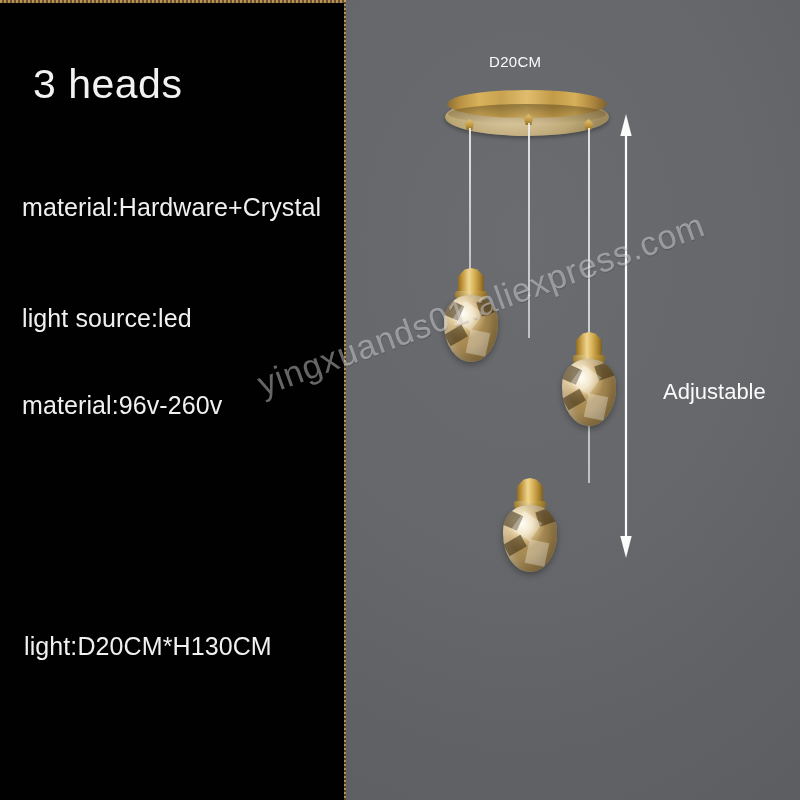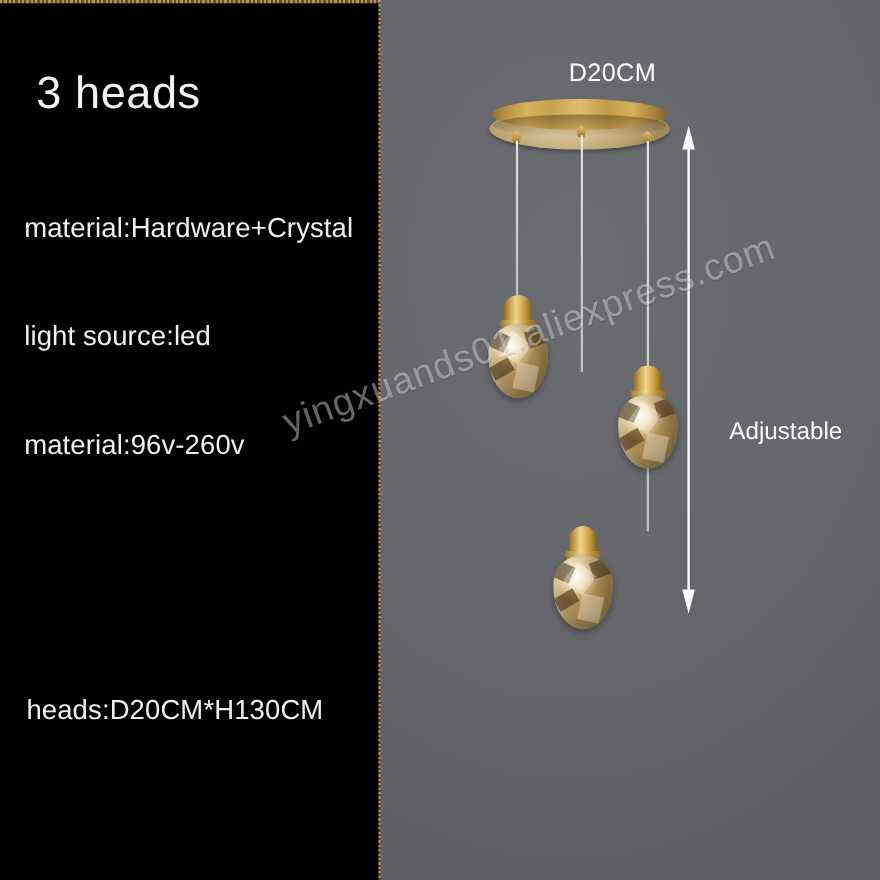--- a/index.html
+++ b/index.html
@@ -68,21 +68,21 @@
   .spec-line {
     position: absolute;
     left: 22px;
     color: #f0f0f0;
     font-size: 25px;
     font-weight: 400;
     white-space: nowrap;
     letter-spacing: .1px;
   }
   .spec-line.s0 { top: 193px; }
-  .spec-line.s1 { top: 292px; }
+  .spec-line.s1 { top: 304px; }
   .spec-line.s2 { top: 391px; }
   .spec-line.s3 { left: 23px; top: 514px; }
   .spec-line.s4 { left: 24px; top: 632px; }
 
   
   #photo-panel {
     position: absolute;
     left: 346px;
     top: 0;
     width: 454px;
@@ -91,24 +91,23 @@
     background:
       radial-gradient(120% 90% at 38% 30%, #6a6c6f 0%, #65676a 45%, #5a5c5f 100%);
   }
 
   
   #label-diameter {
     position: absolute;
     left: 489px;
     top: 53px;
     color: #fbfbfb;
-    font-size: 23px;
+    font-size: 15px;
     letter-spacing: .3px;
     white-space: nowrap;
-    margin-left: 28px;
   }
   #label-height {
     position: absolute;
     left: 663px;
     top: 378px;
     color: #fbfbfb;
     font-size: 22px;
     line-height: 27px;
     text-align: right;
     white-space: nowrap;
@@ -238,21 +237,21 @@
 
     <div id="product-title">3 heads</div>
 
     <div class="spec-line s0">material:Hardware+Crystal</div>
 
     <div class="spec-line s1">light source:led</div>
 
     <div class="spec-line s2">material:96v-260v</div>
 
 
-    <div class="spec-line s4">heads:D20CM*H130CM</div>
+    <div class="spec-line s4">light:D20CM*H130CM</div>
   </div>
 
   <div id="panel-divider"></div>
 
   <div id="photo-panel"></div>
 
   <div id="fixture">
 
     <div id="canopy">
       <div id="canopy-face"></div>

